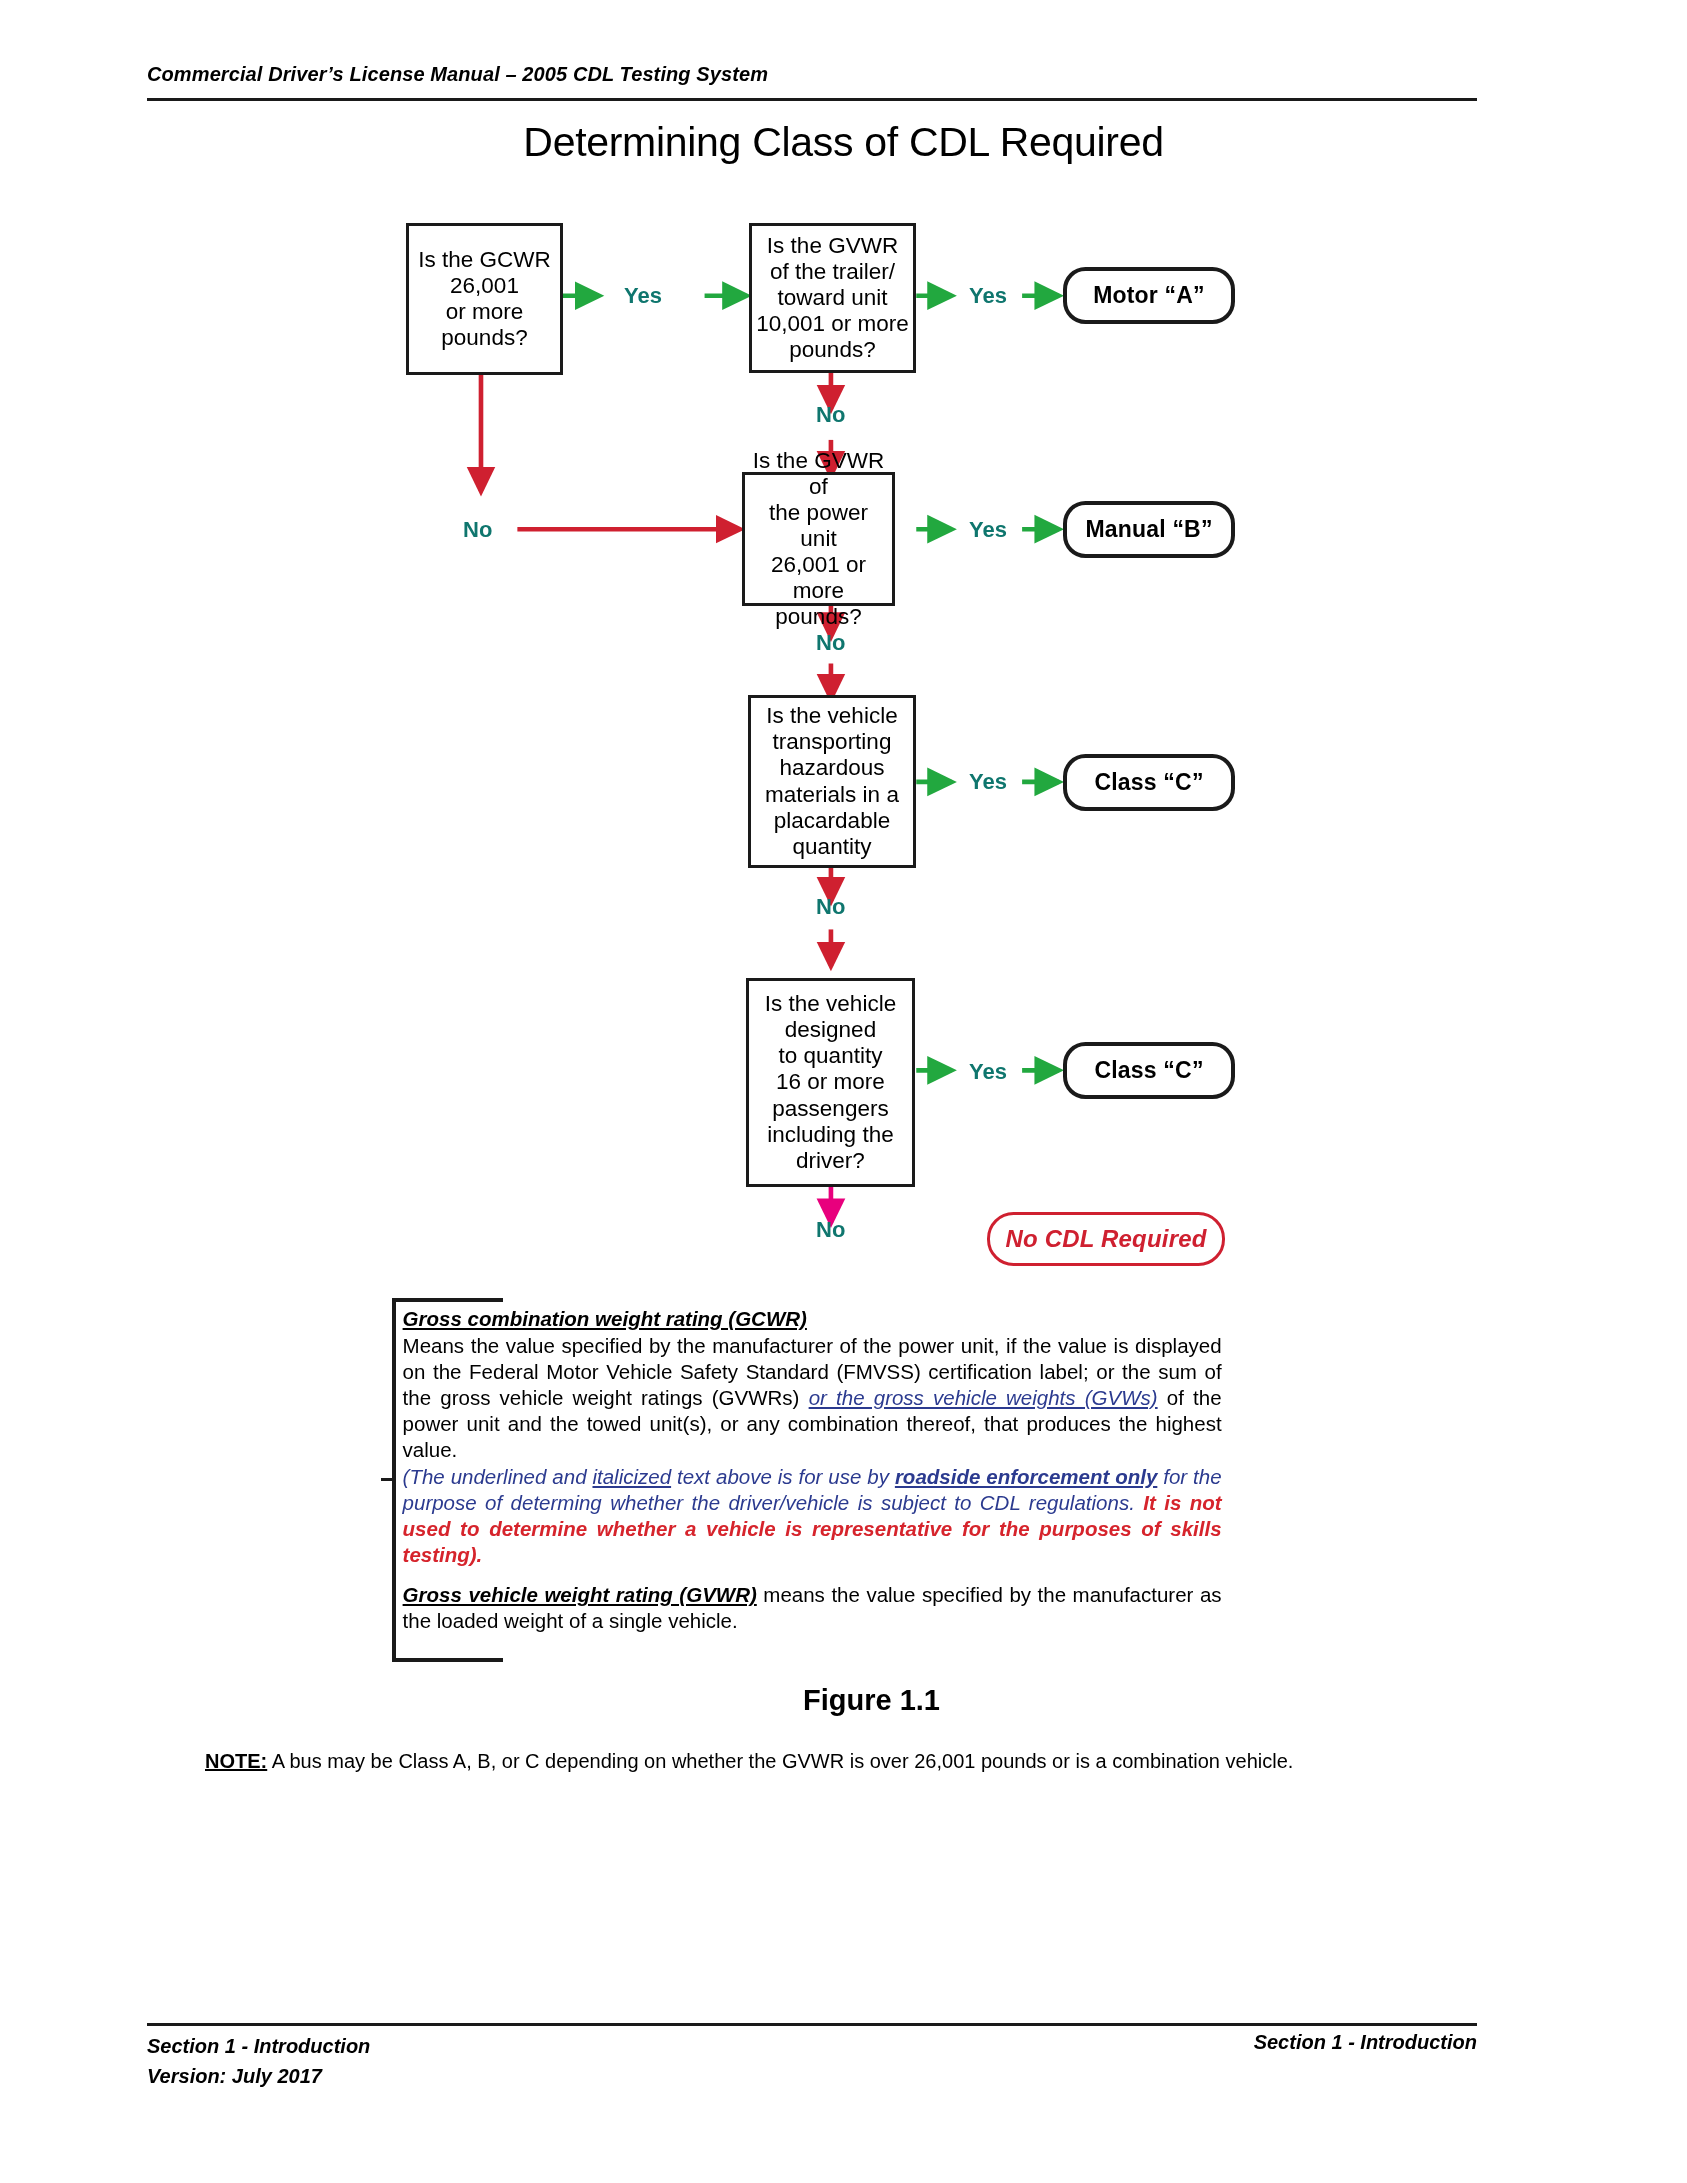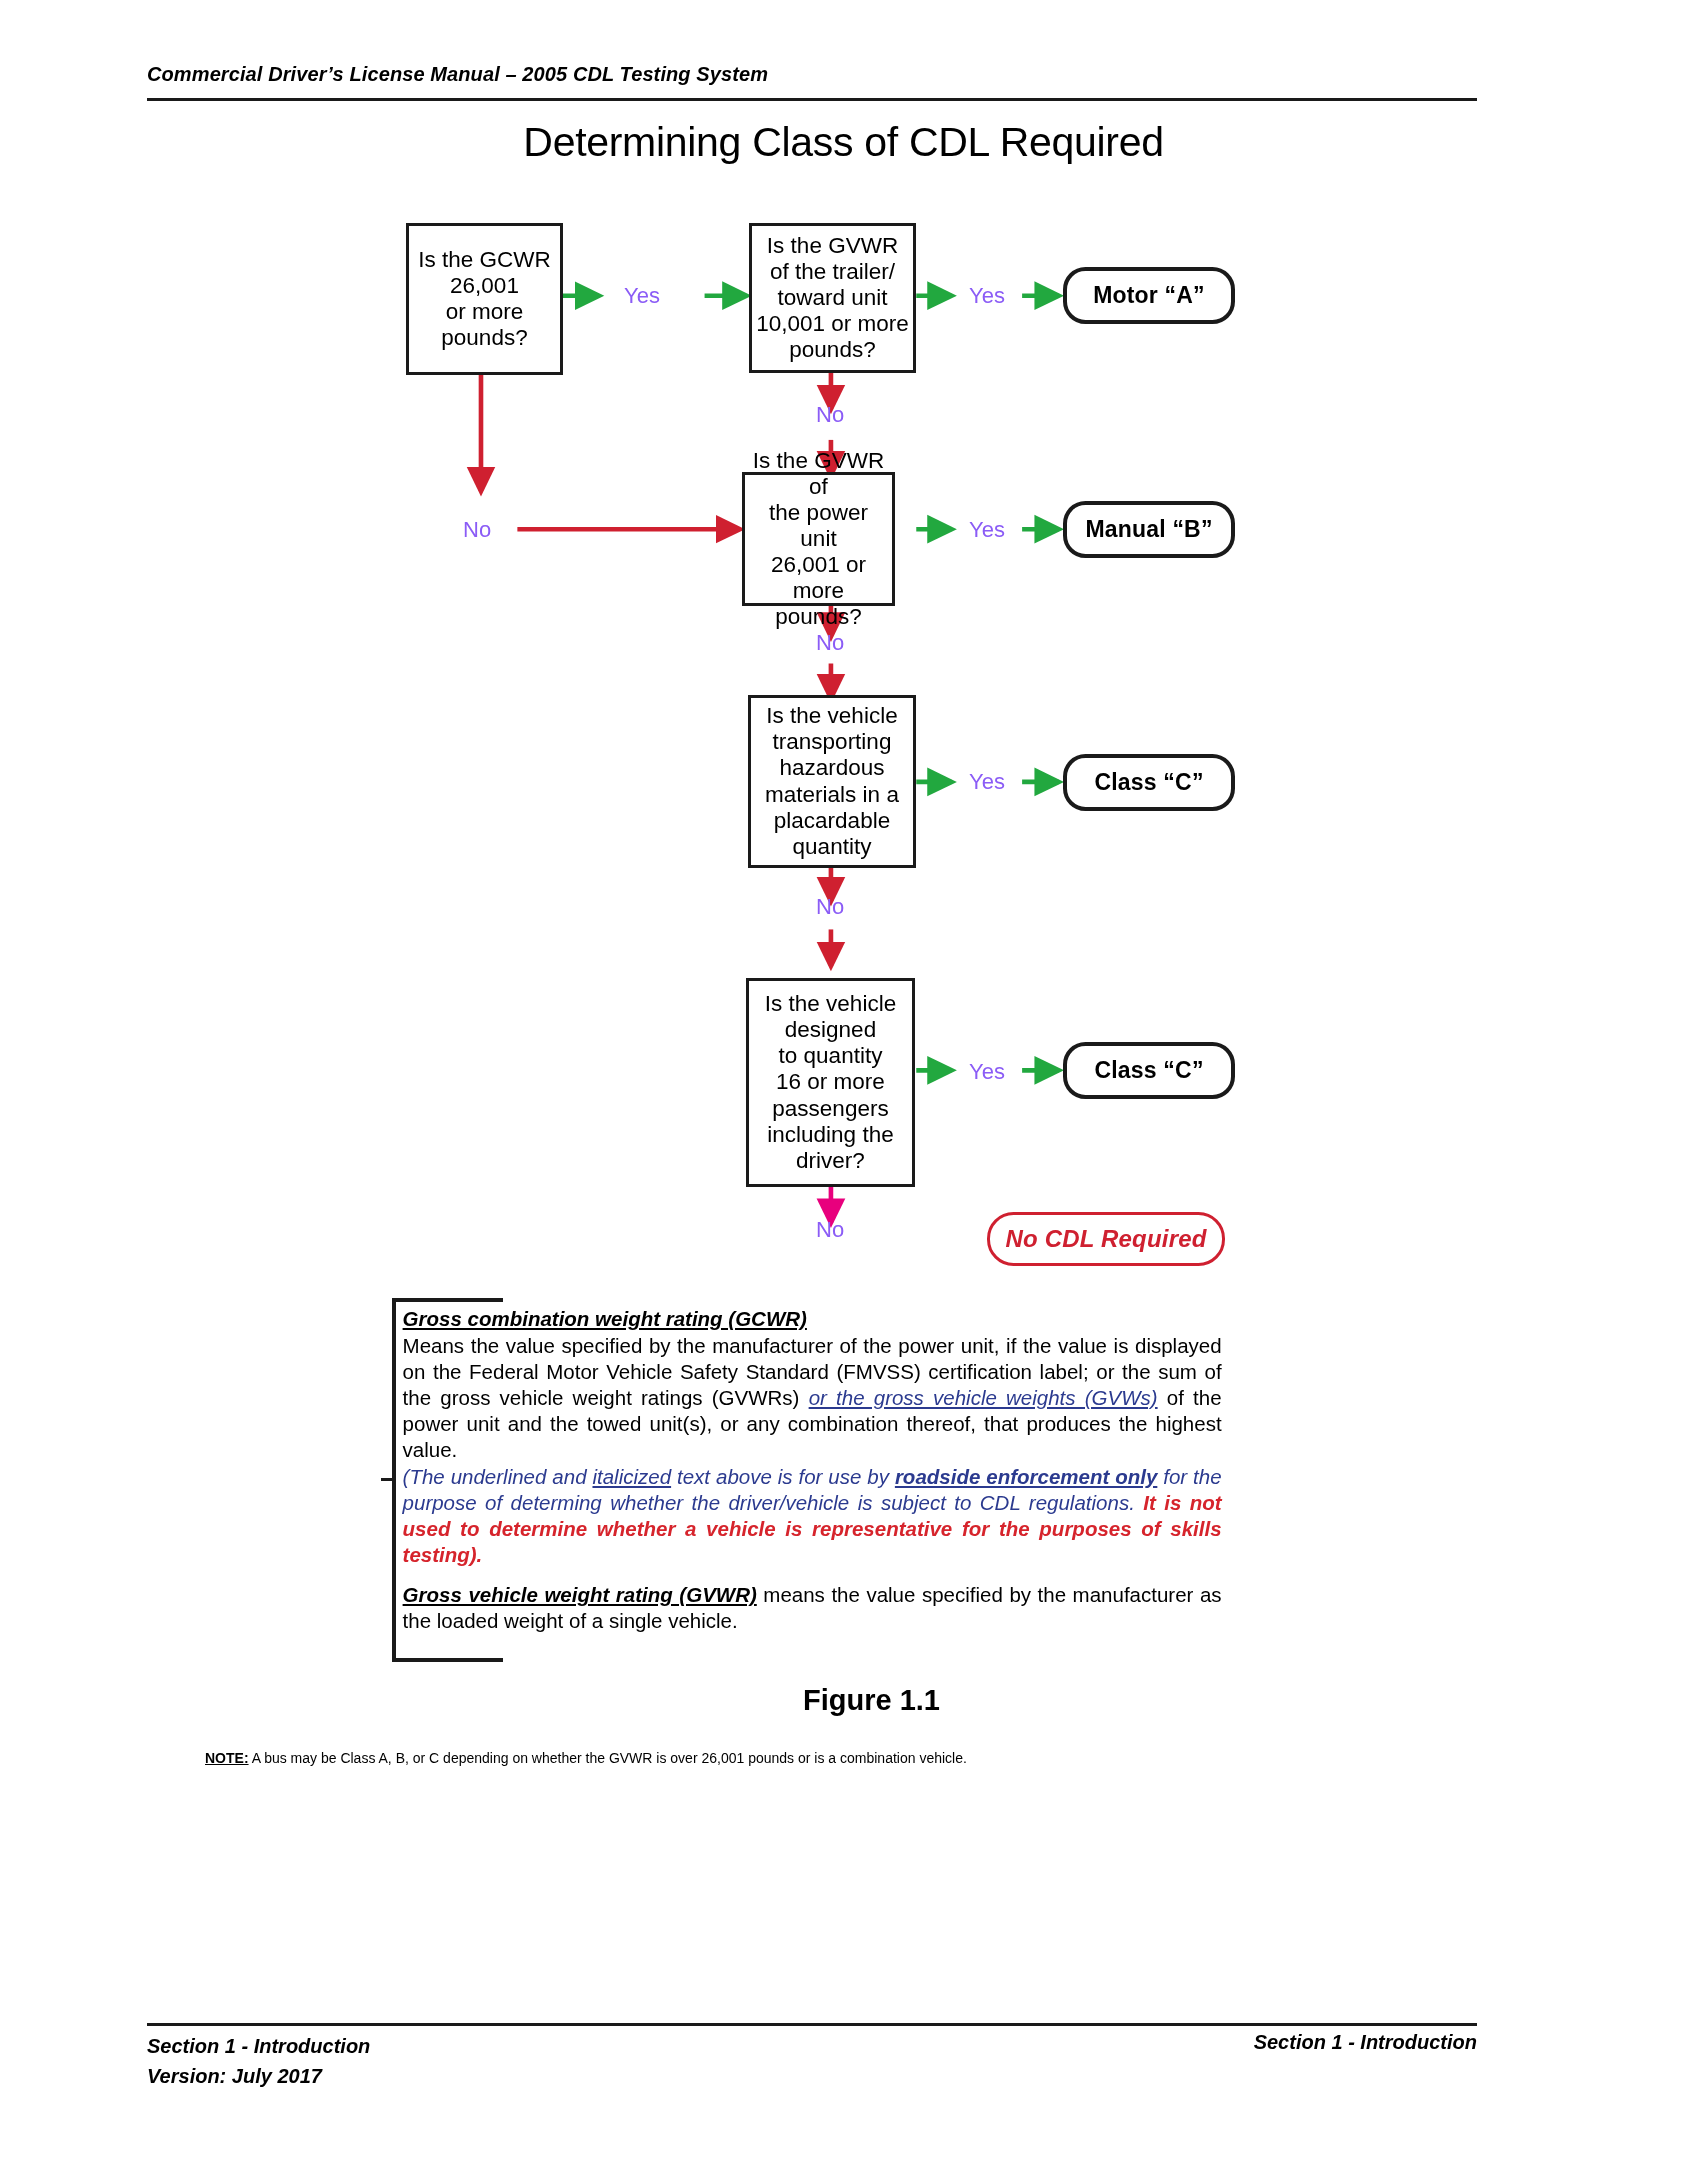--- a/index.html
+++ b/index.html
@@ -95,22 +95,23 @@
     border-radius: 26.5px;
     color: #cf2030;
     font-style: italic;
     font-weight: bold;
     font-size: 24px;
   }
 
   .lbl {
     position: absolute;
     font-size: 22px;
-    color: #8b5cf6;
+    color: #0f766e;
     white-space: nowrap;
+    font-weight: bold;
   }
 
   
   #defblock {
     position: absolute;
     left: 392px;
     top: 1298px;
     width: 835px;
     height: 364px;
   }
@@ -174,21 +175,21 @@
     text-align: center;
     font-size: 29px;
     font-weight: bold;
     padding-left: 28px;
   }
   .note {
     position: absolute;
     left: 205px;
     top: 1750px;
     width: 1290px;
-    font-size: 14px;
+    font-size: 20px;
   }
   .note u { text-decoration: underline; font-weight: bold; }
 
   
   .footer-rule {
     position: absolute;
     left: 147px;
     top: 2023px;
     width: 1330px;
     height: 2.6px;

